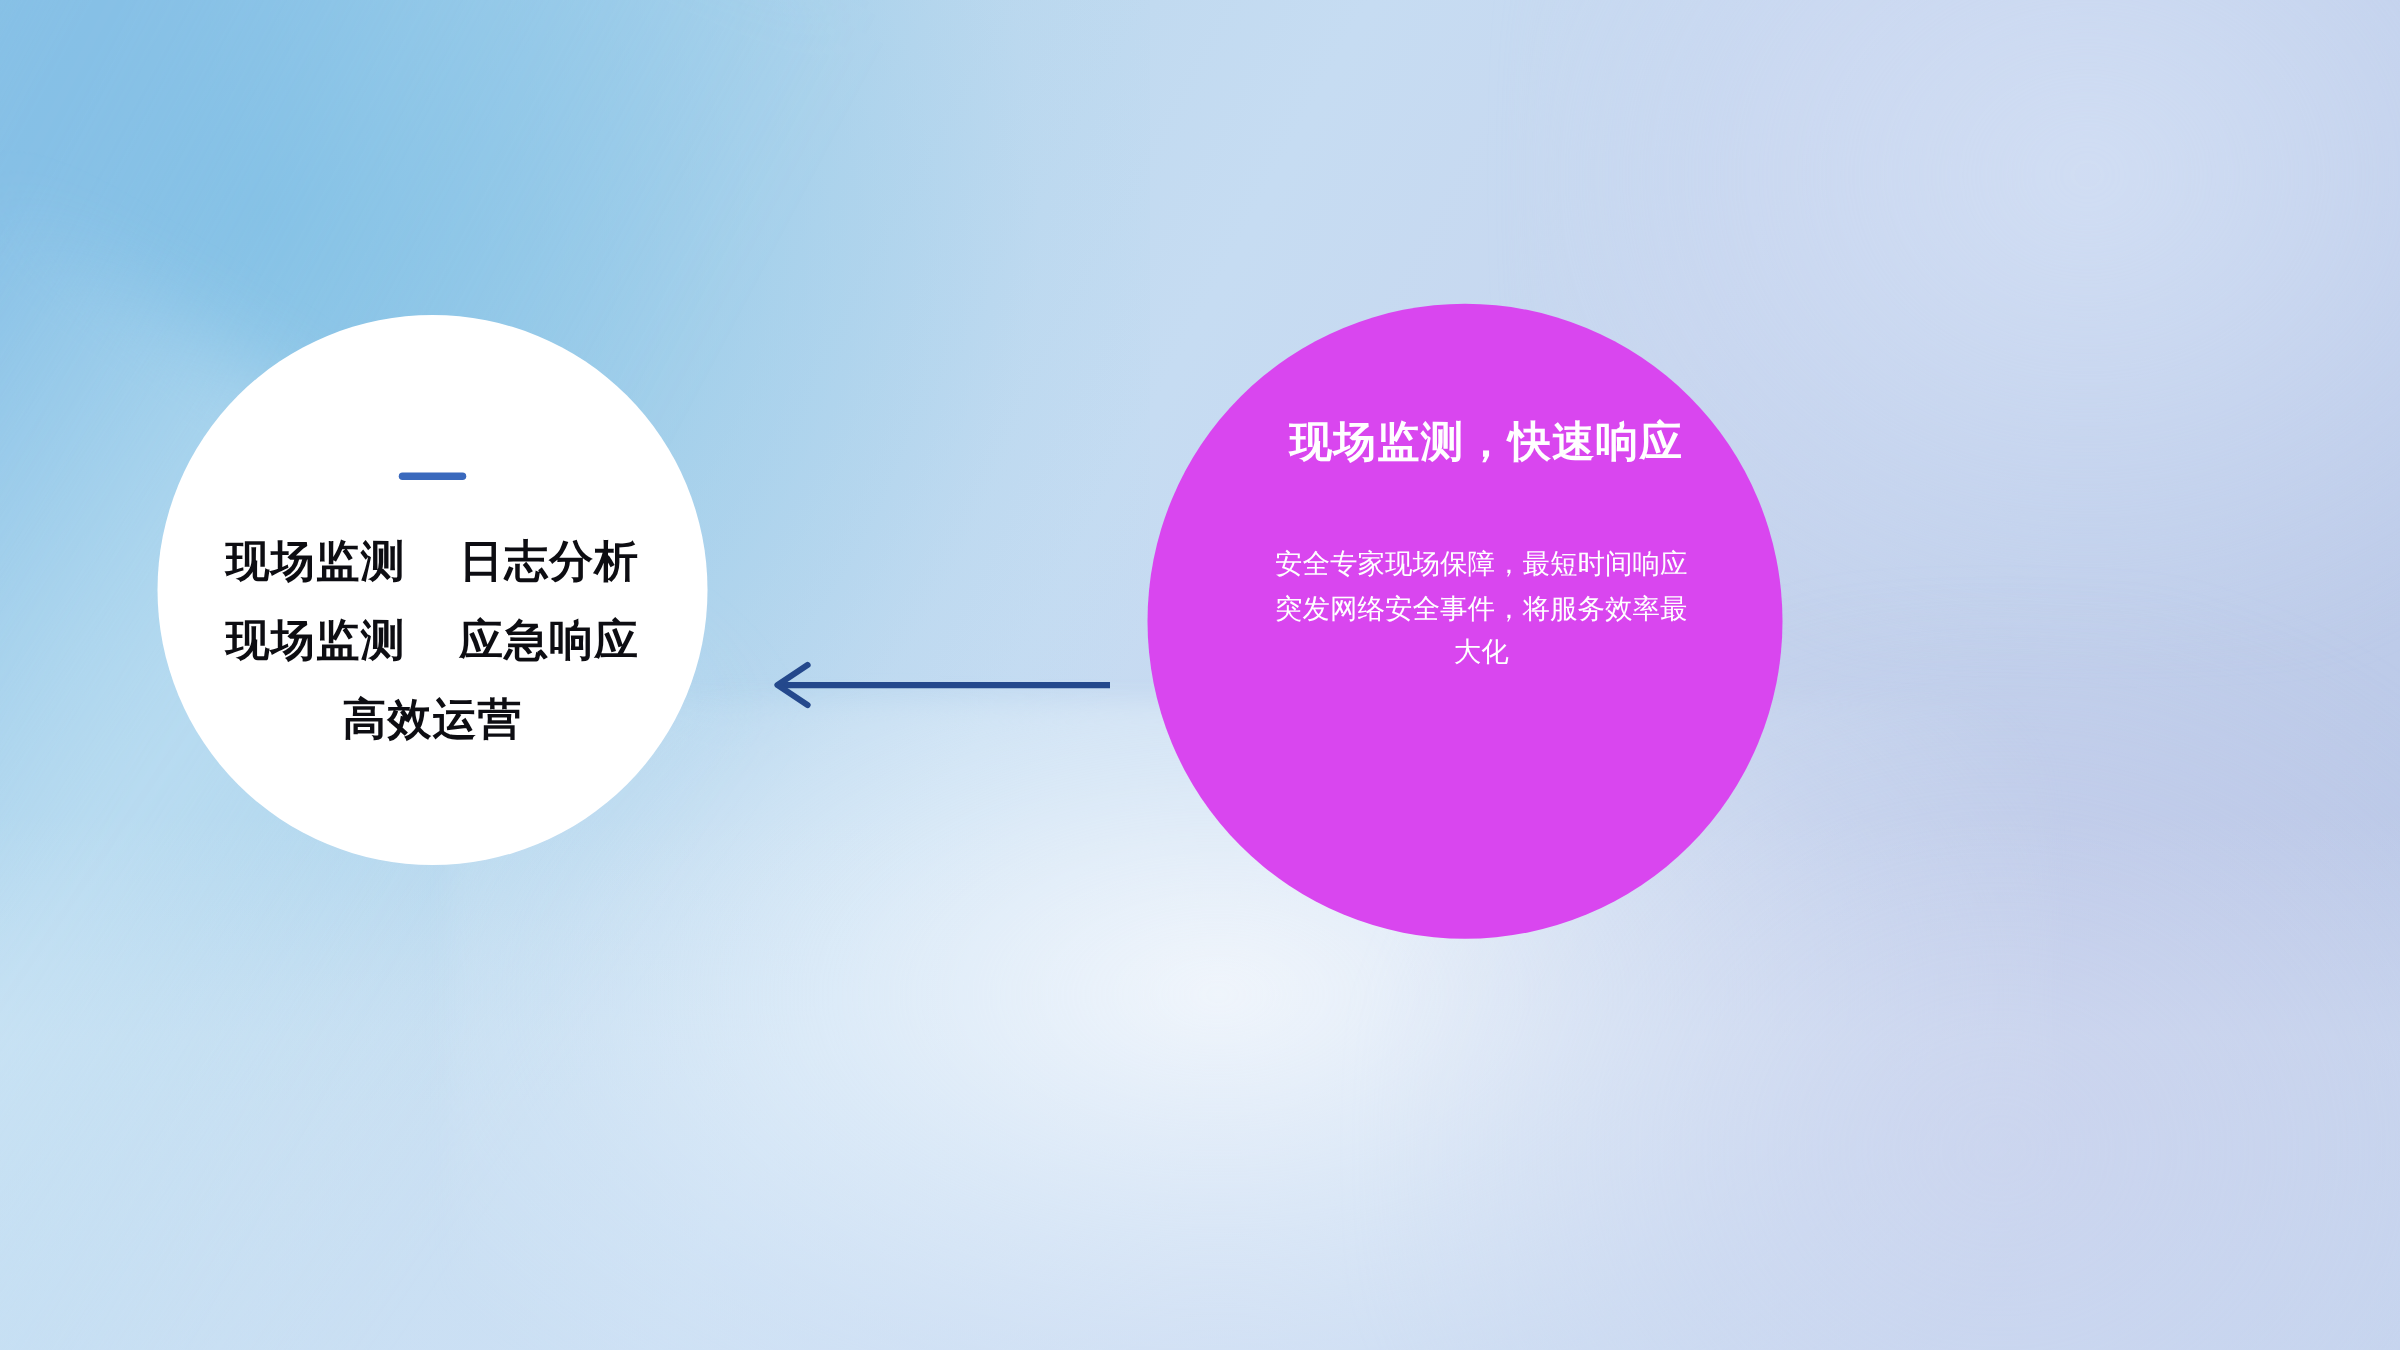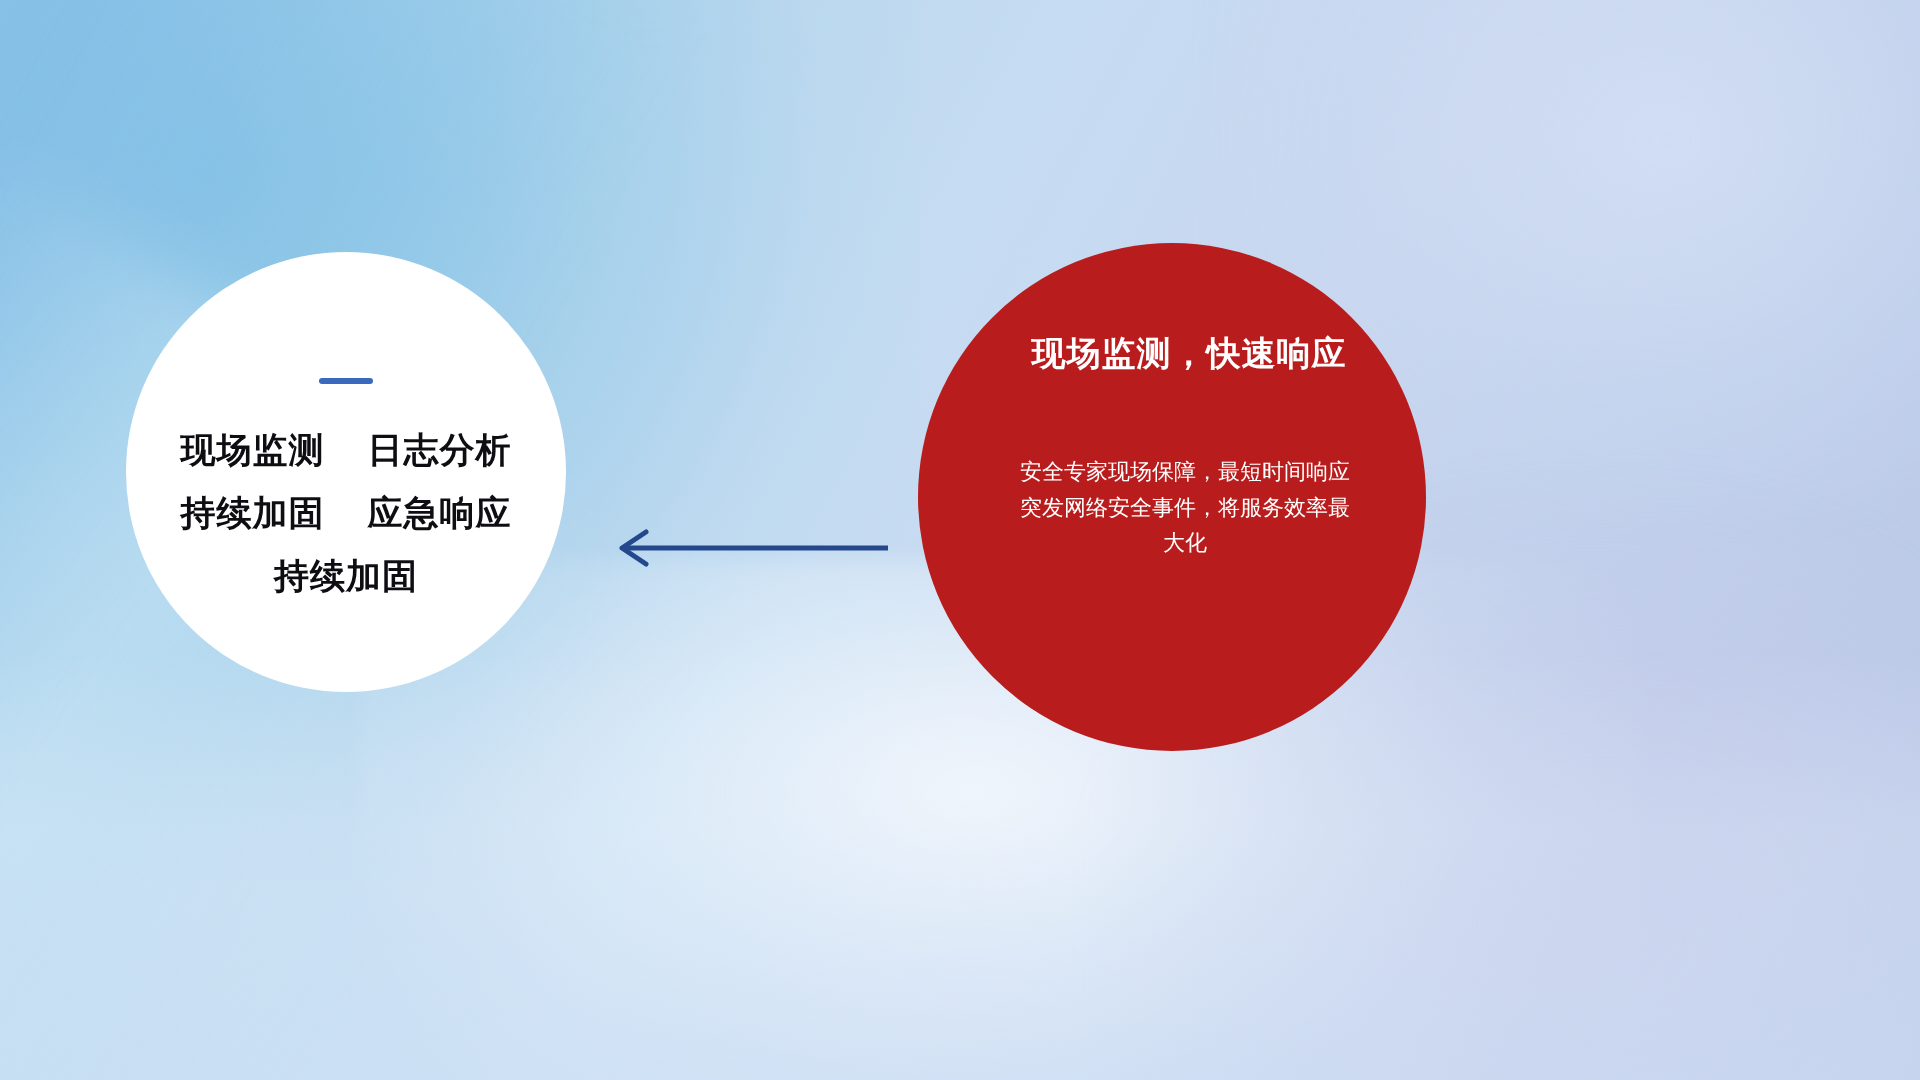--- a/index.html
+++ b/index.html
@@ -138,27 +138,26 @@
     font-weight: 700;
     color: #0d0d12;
     letter-spacing: 1px;
     line-height: 1;
     white-space: pre;
   }
 
   .circle-mid {
     left: 918px; top: 243px;
     width: 508px; height: 508px;
-    background: #b91c1c;
+    background: #d946ef;
     display: flex;
     flex-direction: column;
     align-items: center;
     padding-top: 88px;
     overflow: hidden;
-    gap: 21px;
   }
   .mid-title {
     font-size: 34px;
     font-weight: 700;
     color: #ffffff;
     letter-spacing: 1px;
     white-space: nowrap;
     margin-left: 34px;
   }
   .mid-body {
@@ -219,22 +218,22 @@
 
   <div class="circle circle-mid">
     <div class="mid-title">现场监测，快速响应</div>
     <div class="mid-body">安全专家现场保障，最短时间响应突发网络安全事件，将服务效率最大化</div>
   </div>
 
   <div class="circle circle-left">
     <div class="divider-dash"></div>
     <div class="left-lines">
       <div class="left-line">现场监测    日志分析</div>
-      <div class="left-line">持续加固    应急响应</div>
-      <div class="left-line">持续加固</div>
+      <div class="left-line">现场监测    应急响应</div>
+      <div class="left-line">高效运营</div>
     </div>
   </div>
 
 
   <svg class="arrow" viewBox="0 0 290 56">
     <line x1="288" y1="28" x2="24" y2="28" stroke="#24488c" stroke-width="5"></line>
     <polyline points="46,12 22,28 46,44" fill="none" stroke="#24488c" stroke-width="5" stroke-linecap="round" stroke-linejoin="round"></polyline>
   </svg>
 
 </div>

